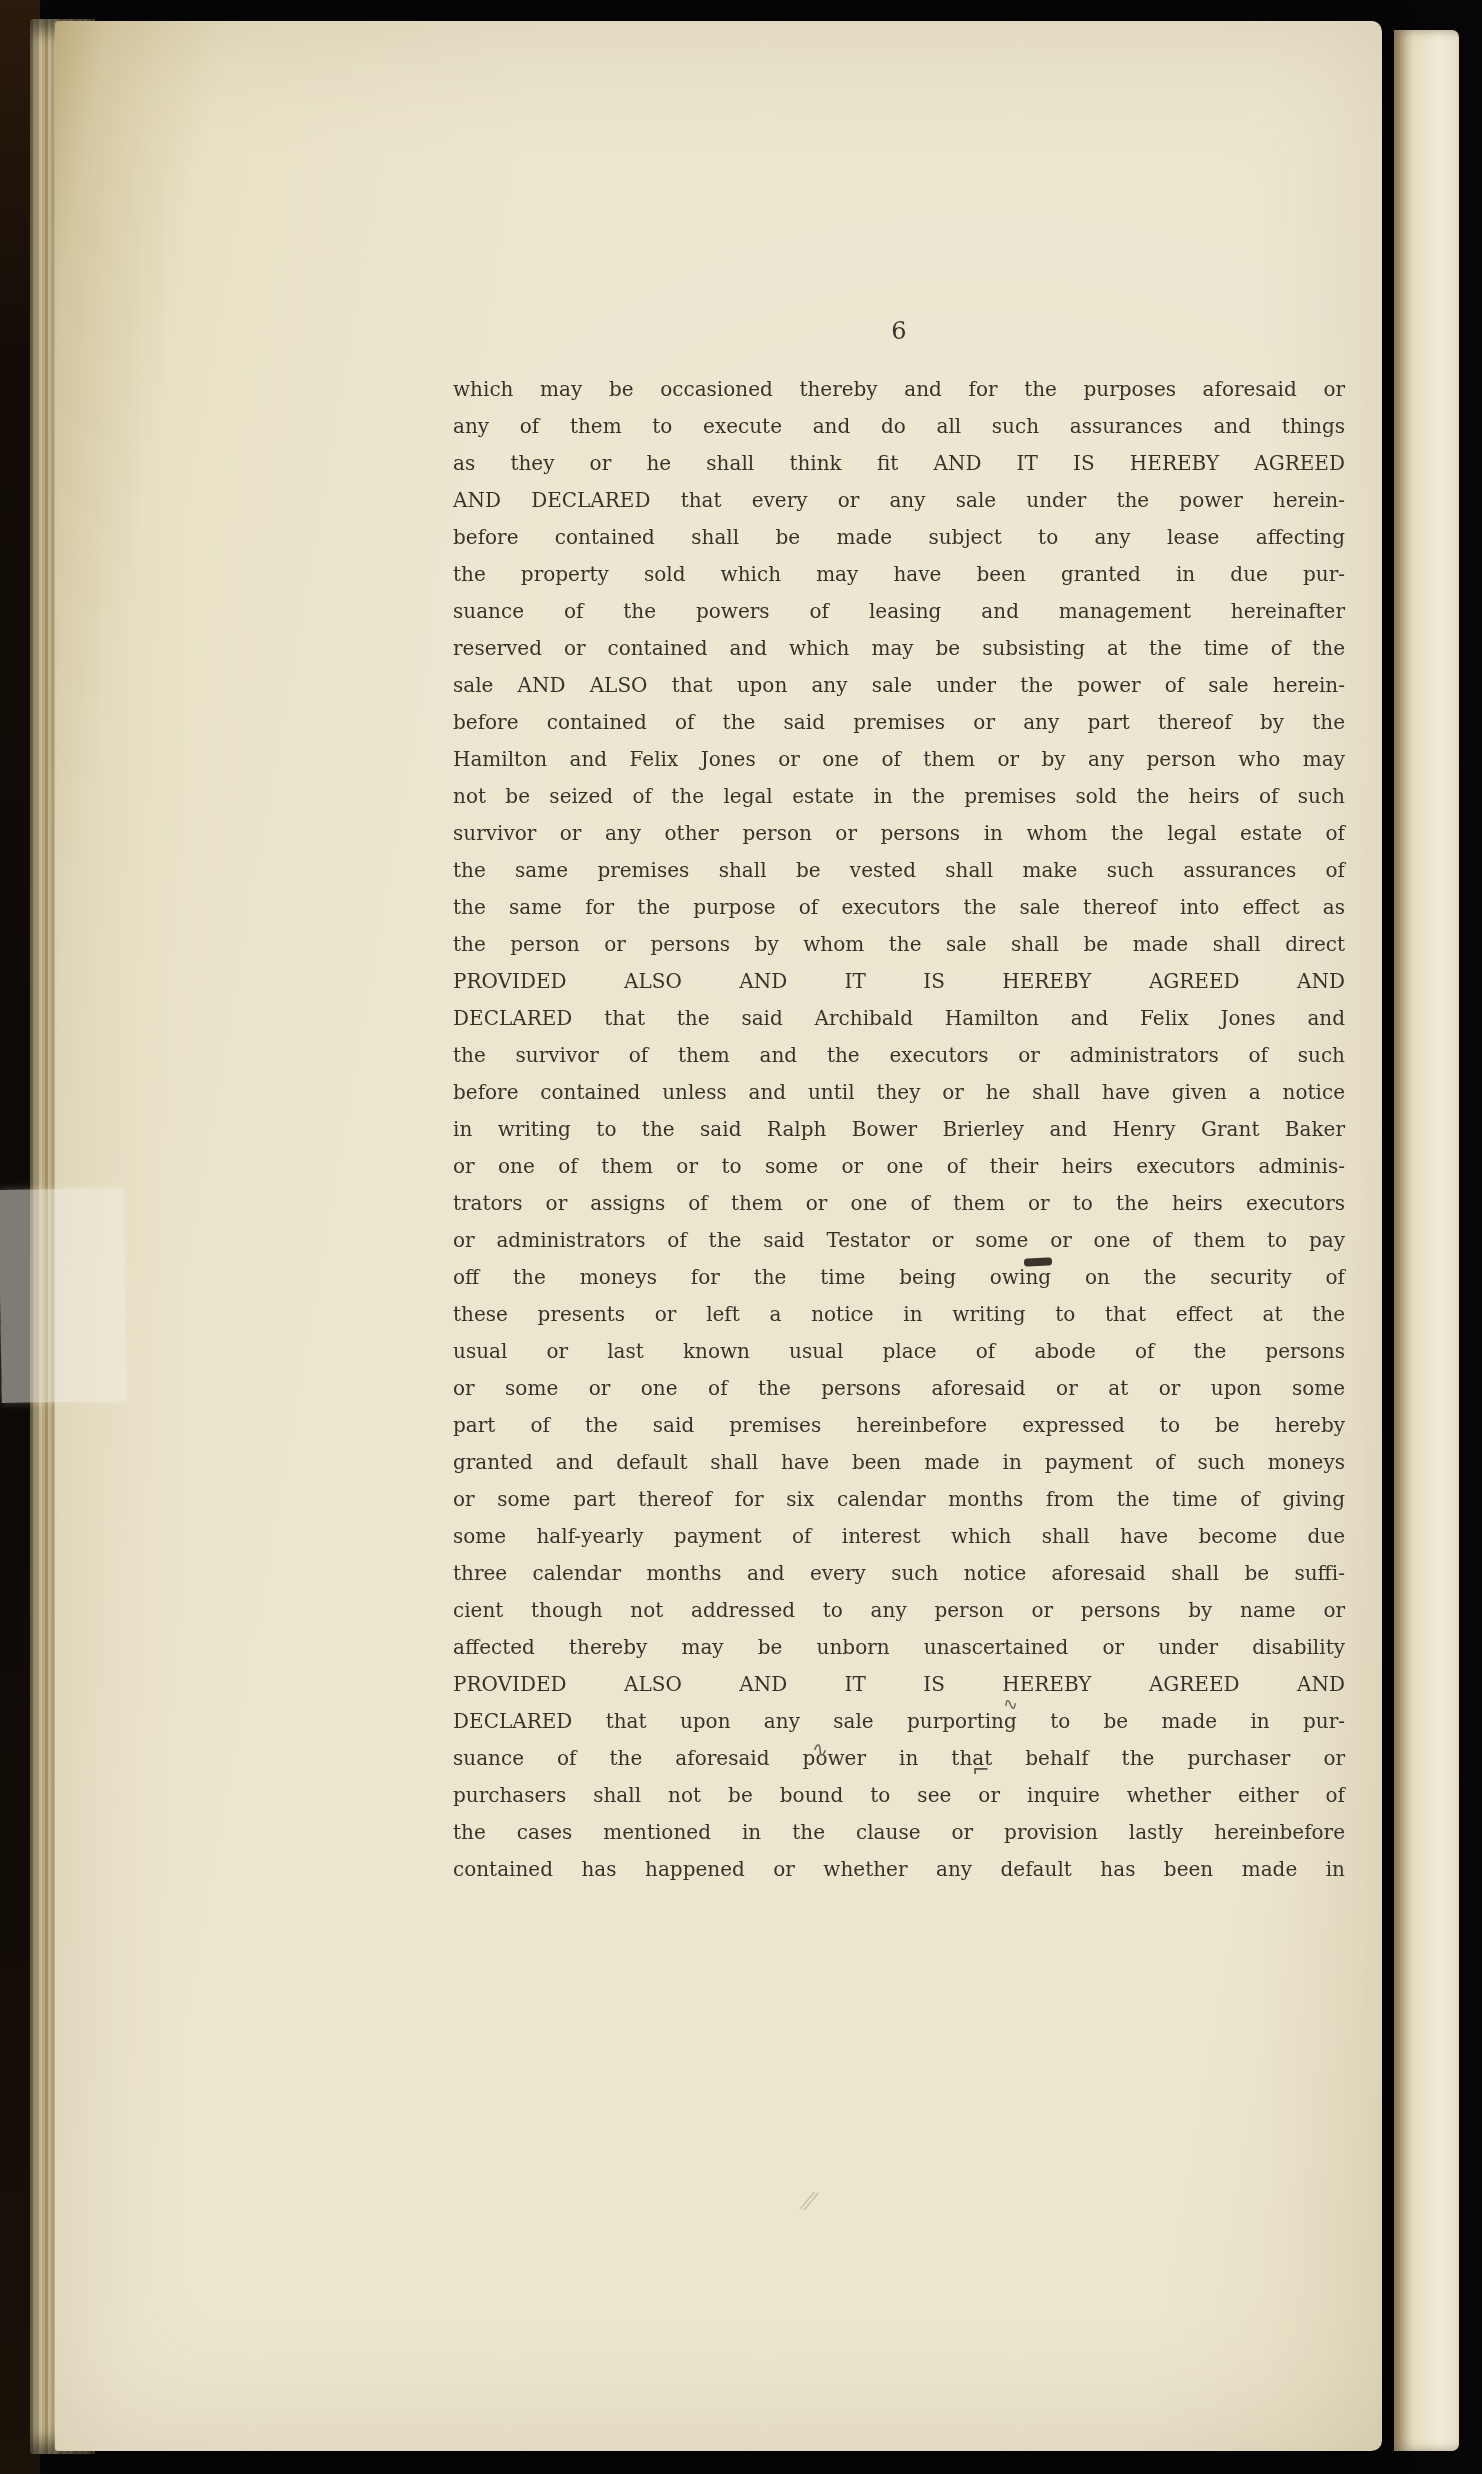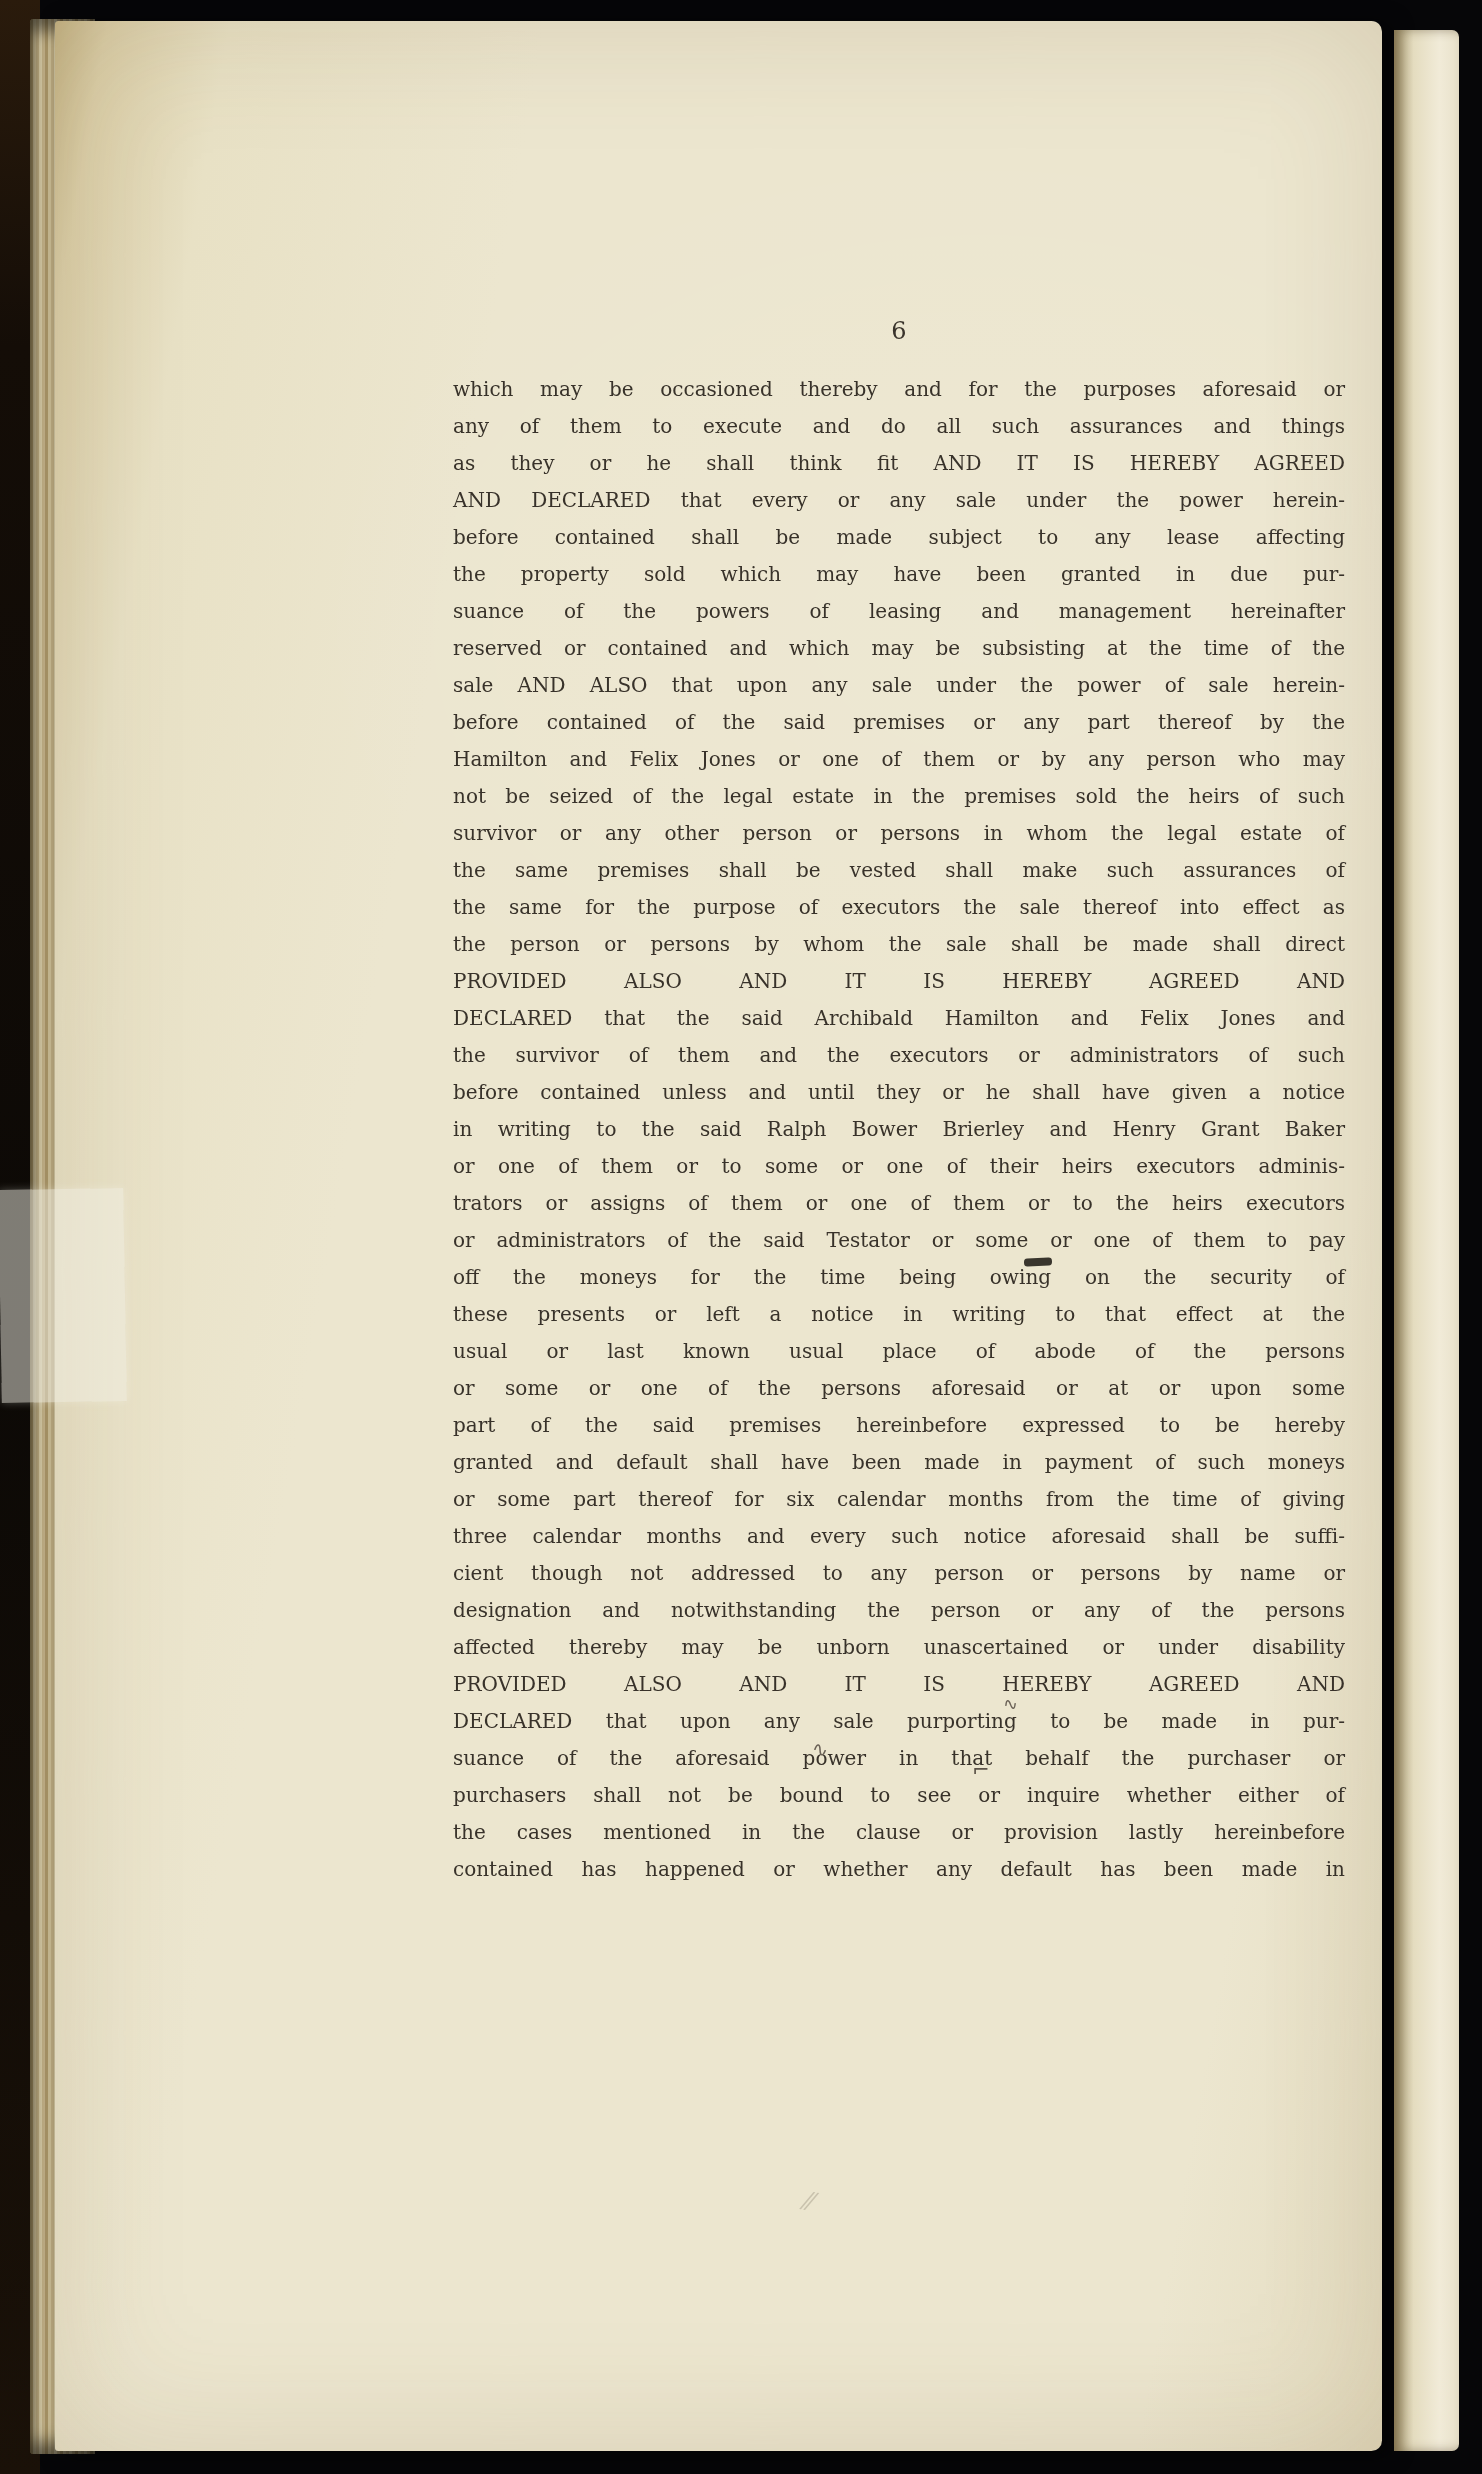--- a/index.html
+++ b/index.html
@@ -102,23 +102,23 @@
           <div class="line">or one of them or to some or one of their heirs executors adminis-</div>
           <div class="line">trators or assigns of them or one of them or to the heirs executors</div>
           <div class="line">or administrators of the said Testator or some or one of them to pay</div>
           <div class="line">off the moneys for the time being owing on the security of</div>
           <div class="line">these presents or left a notice in writing to that effect at the</div>
           <div class="line">usual or last known usual place of abode of the persons</div>
           <div class="line">or some or one of the persons aforesaid or at or upon some</div>
           <div class="line">part of the said premises hereinbefore expressed to be hereby</div>
           <div class="line">granted and default shall have been made in payment of such moneys</div>
           <div class="line">or some part thereof for six calendar months from the time of giving</div>
+          <div class="line">some half-yearly payment of interest which shall have become due</div>
           <div class="line">three calendar months and every such notice aforesaid shall be suffi-</div>
           <div class="line">cient though not addressed to any person or persons by name or</div>
-          <div class="line">designation and notwithstanding the person or any of the persons</div>
           <div class="line">affected thereby may be unborn unascertained or under disability</div>
           <div class="line">PROVIDED ALSO AND IT IS HEREBY AGREED AND</div>
           <div class="line">DECLARED that upon any sale purporting to be made in pur-</div>
           <div class="line">suance of the aforesaid power in that behalf the purchaser or</div>
           <div class="line">purchasers shall not be bound to see or inquire whether either of</div>
           <div class="line">the cases mentioned in the clause or provision lastly hereinbefore</div>
           <div class="line">contained has happened or whether any default has been made in</div>
         </div>
     </div>
 

